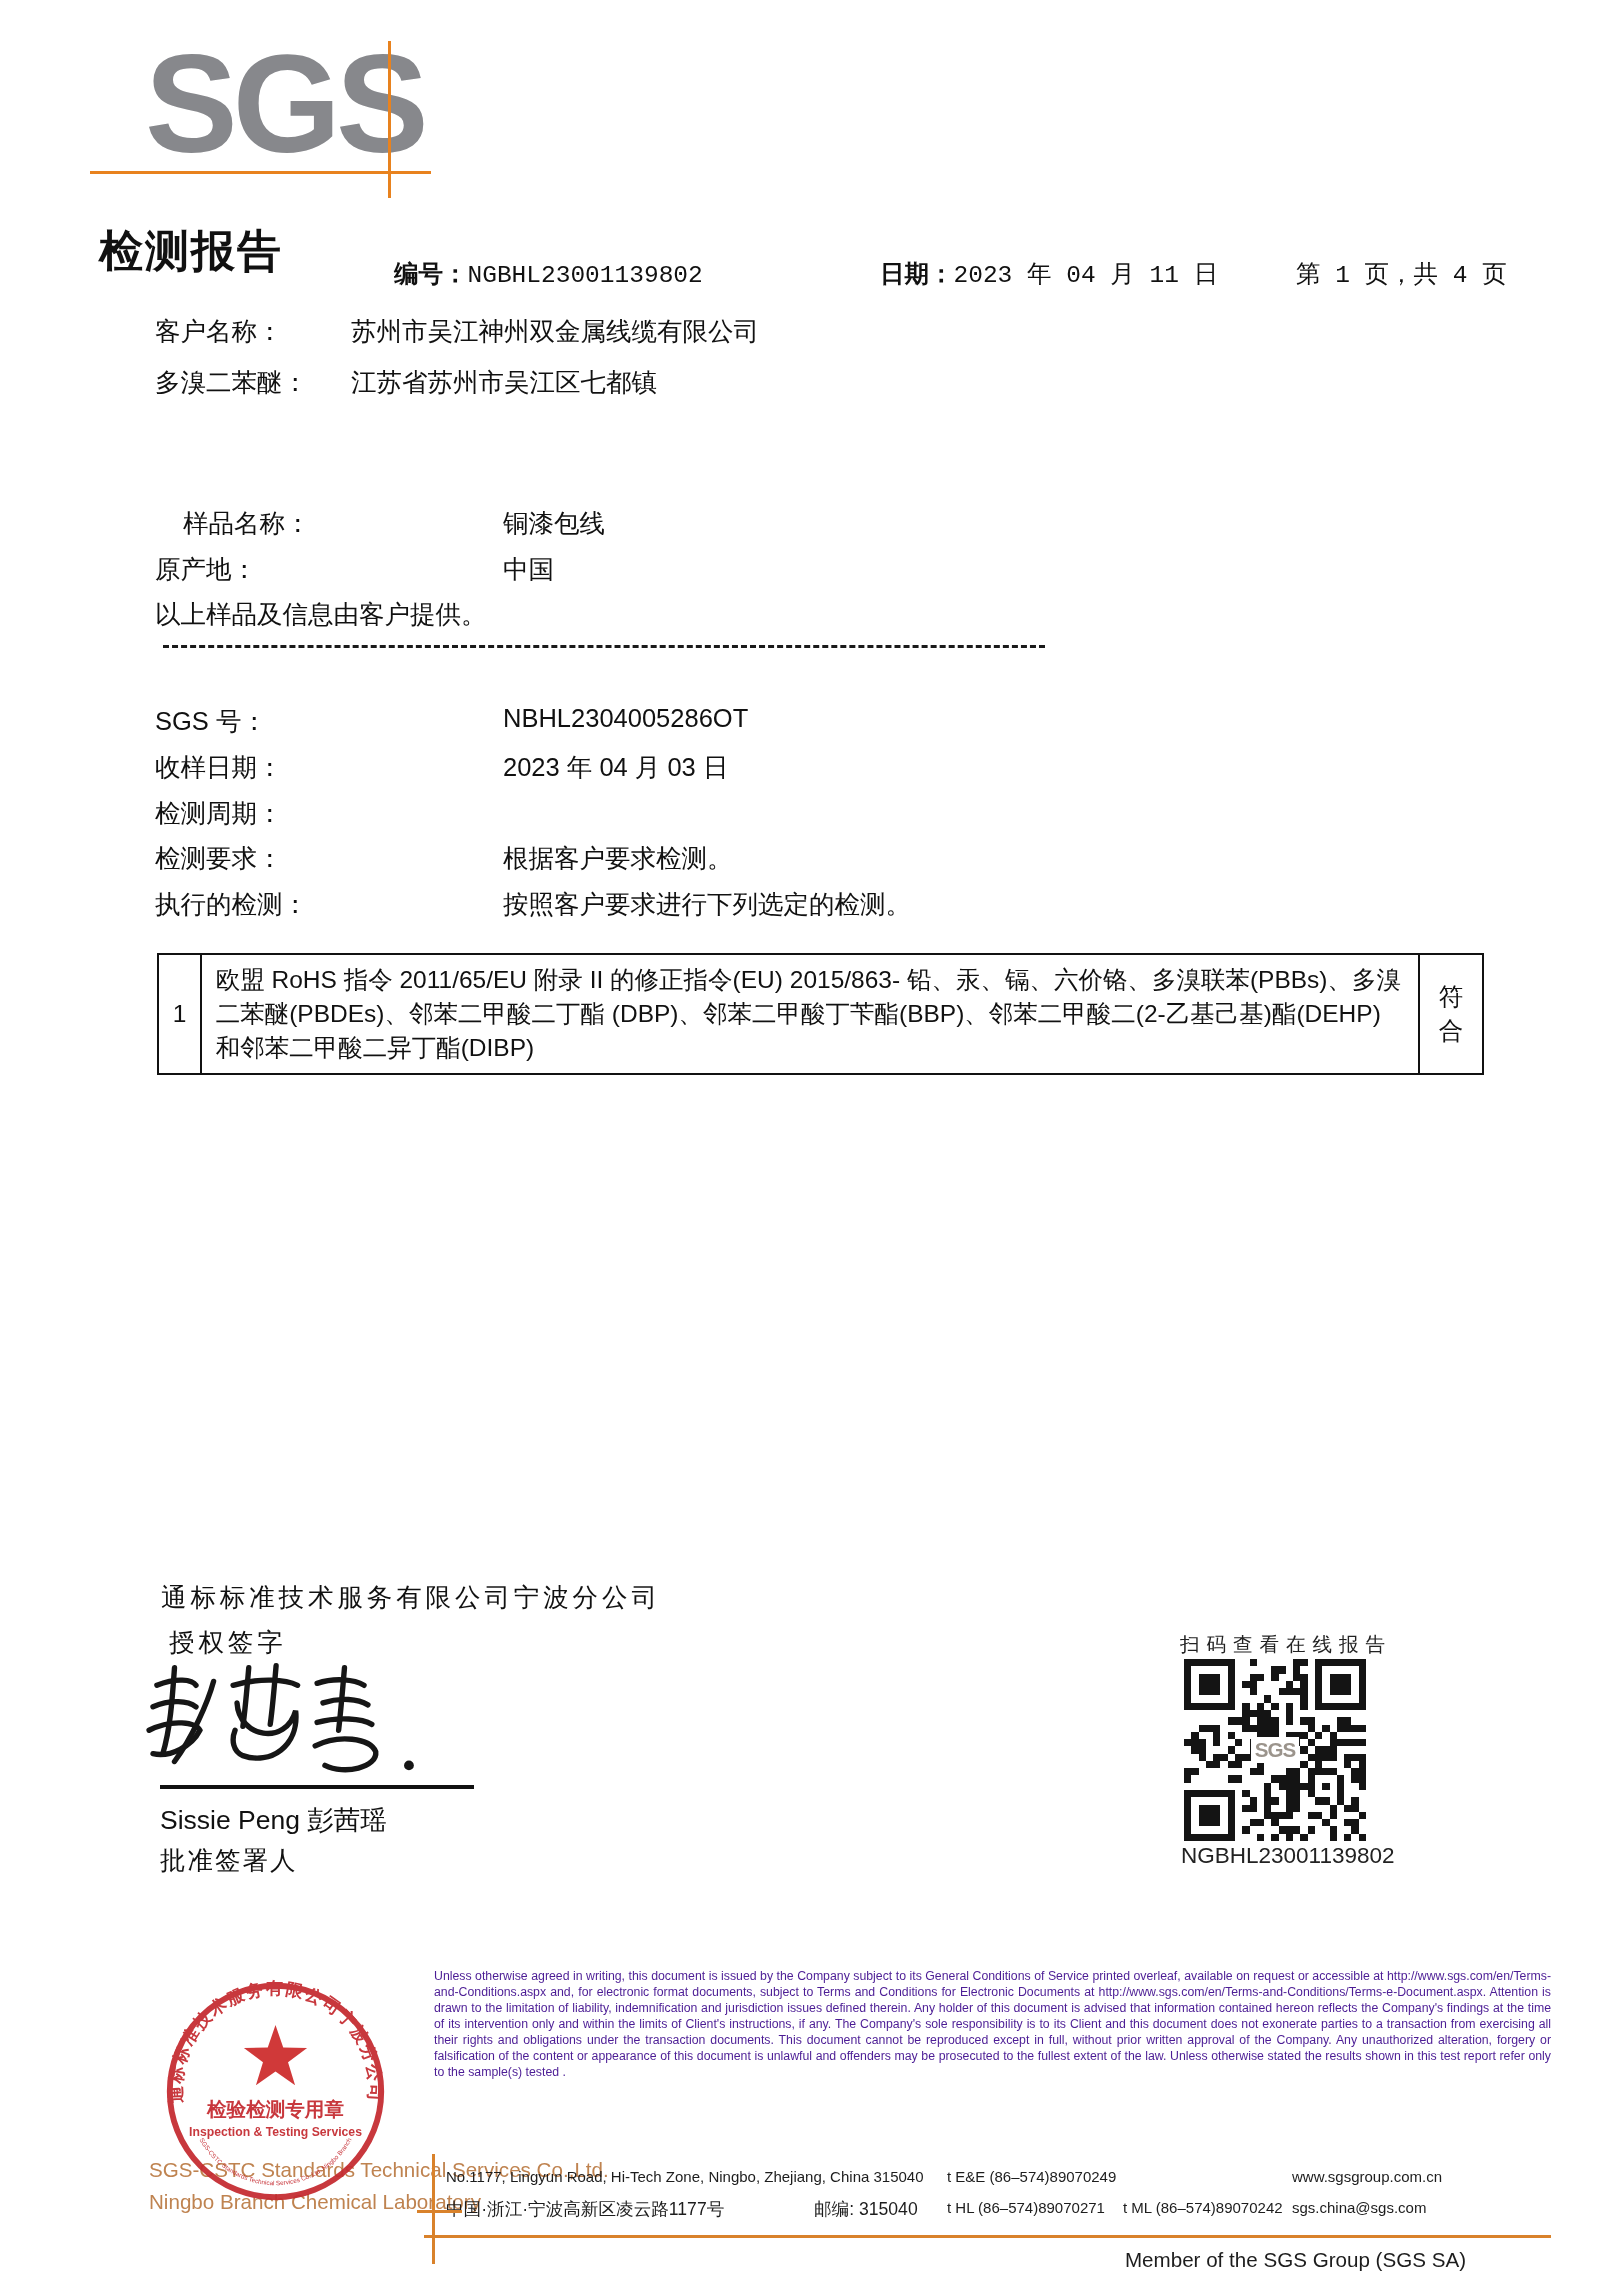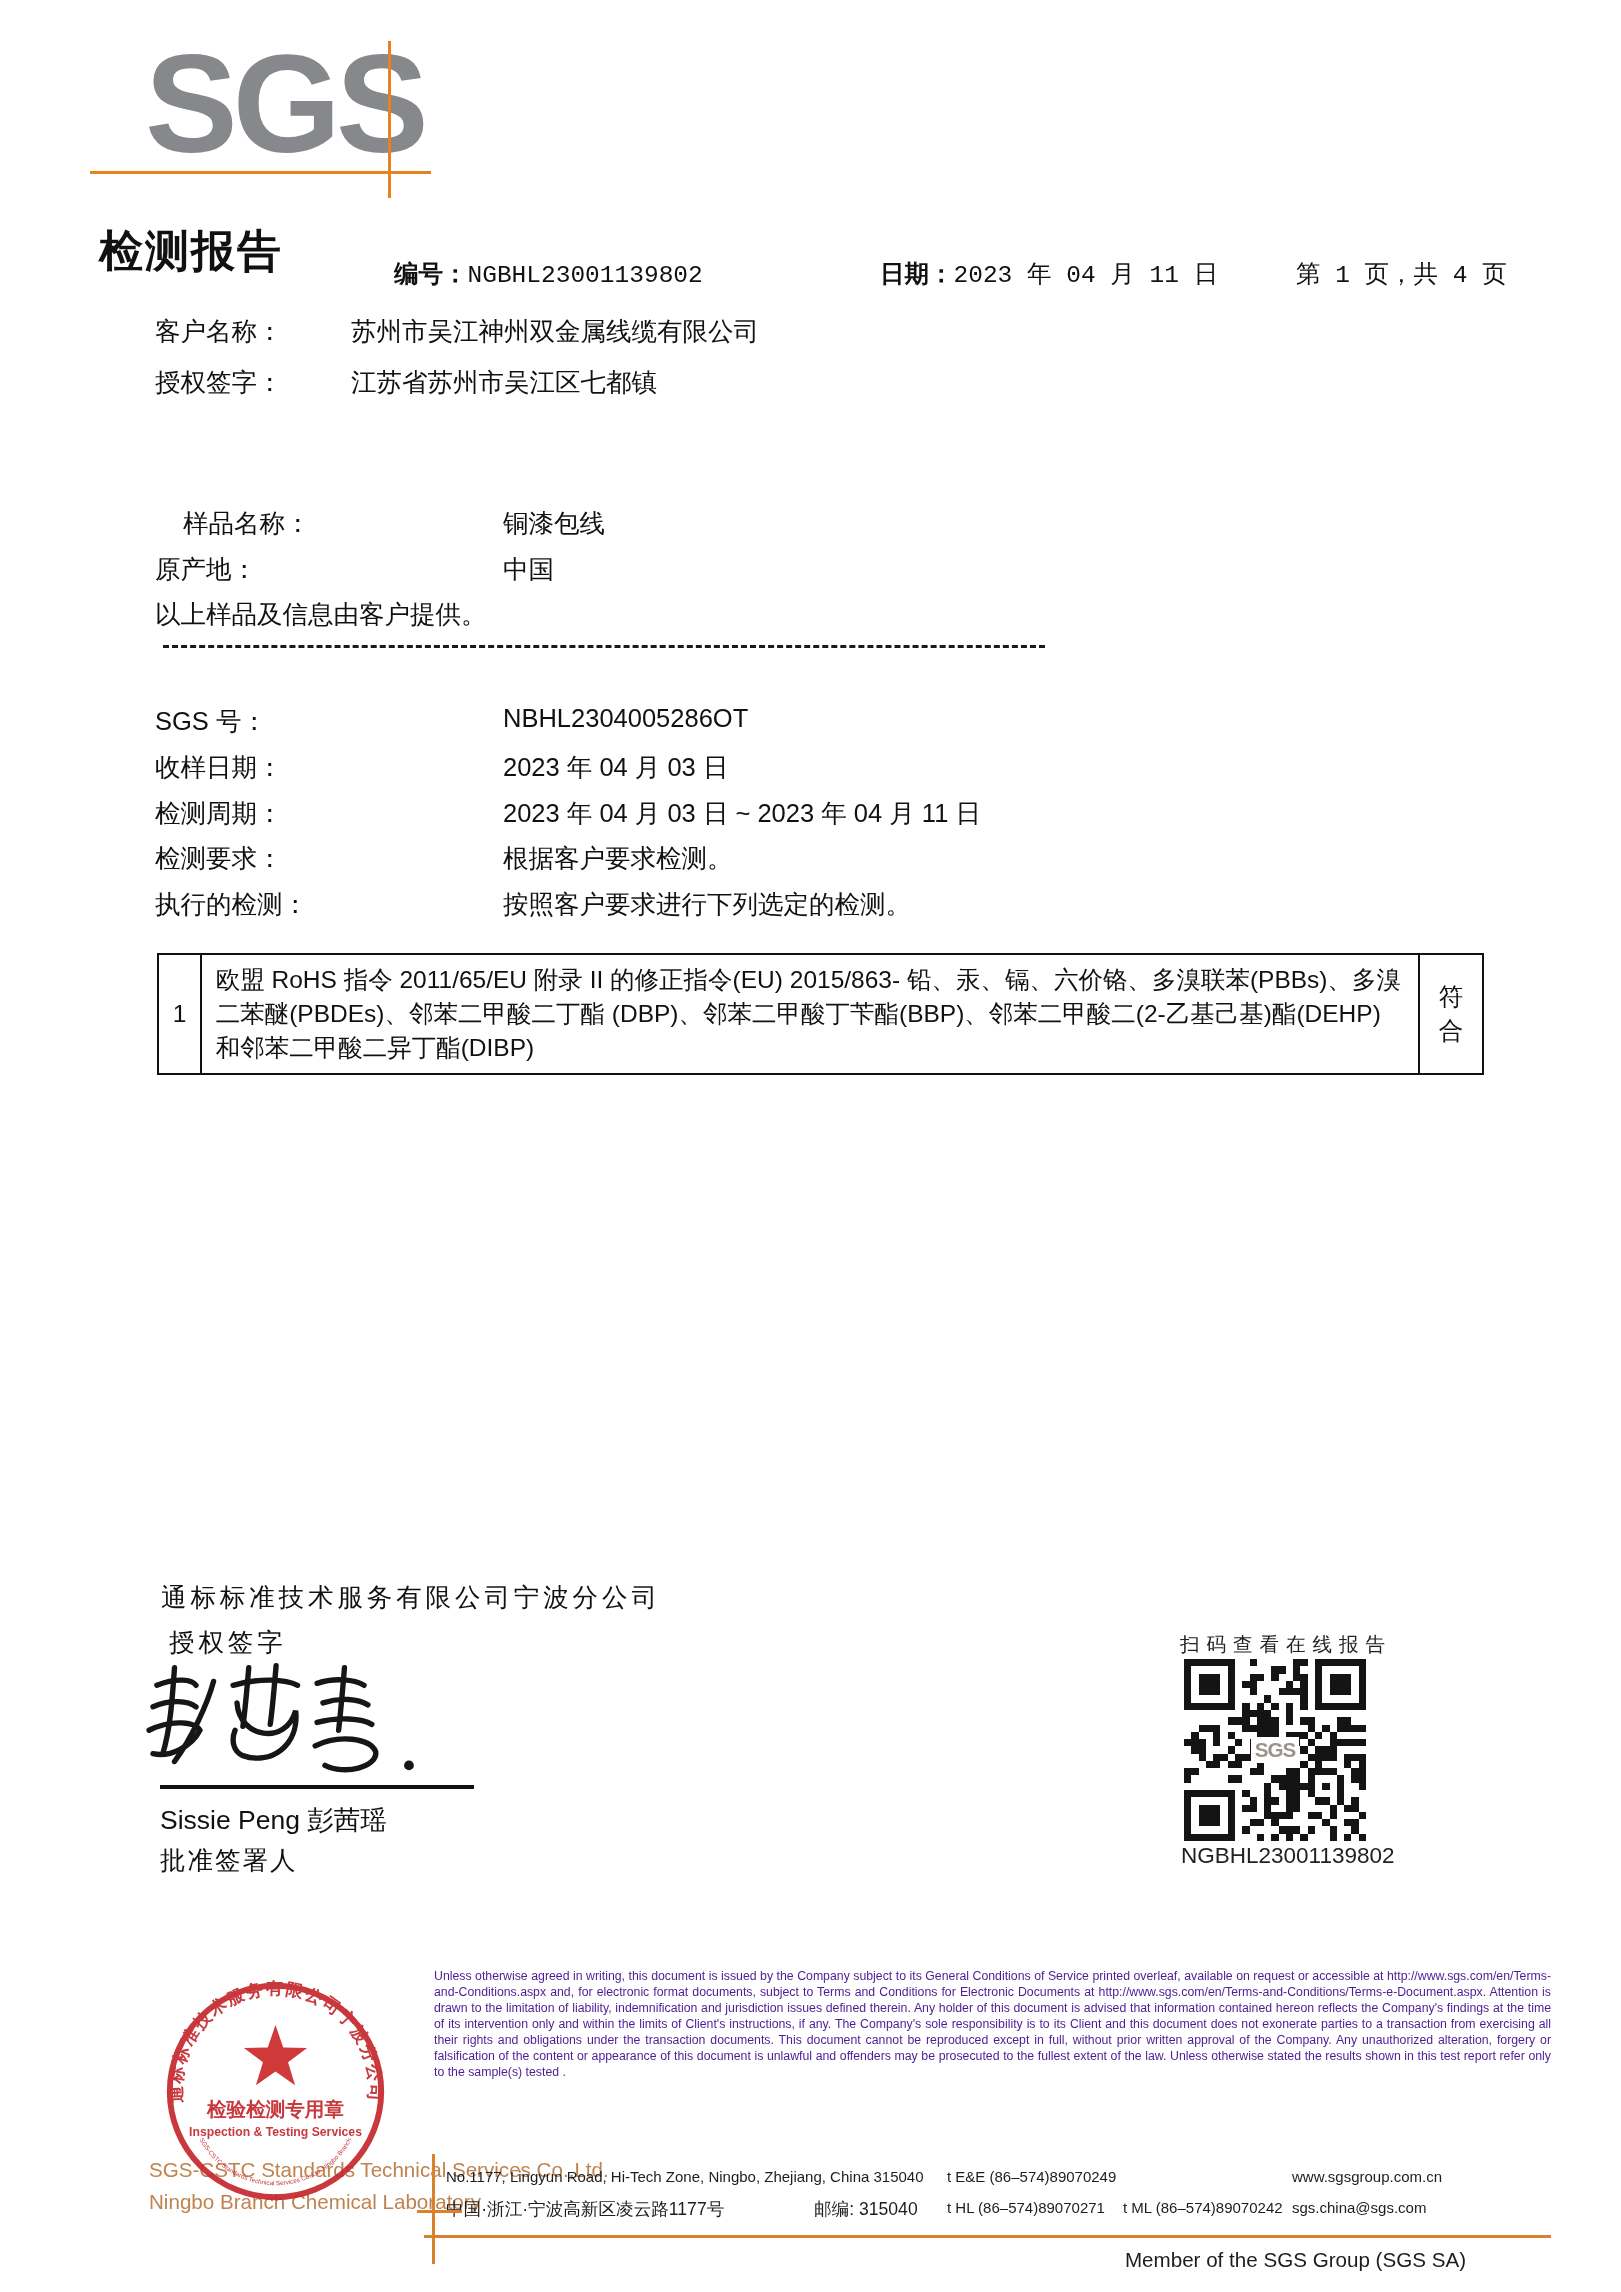--- a/index.html
+++ b/index.html
@@ -74,36 +74,35 @@
   <div class="hdr-item" style="left:394px;">
     <b>编号：</b><span>NGBHL23001139802</span>
   </div>
   <div class="hdr-item" style="left:880px;">
     <b>日期：</b><span>2023 年 04 月 11 日</span>
   </div>
   <div class="hdr-item" style="left:1296px;">第 1 页，共 4 页</div>
 
   <div class="row-lbl" style="top:314px;">客户名称：</div>
   <div class="row-val" style="left:351px;top:314px;">苏州市吴江神州双金属线缆有限公司</div>
-  <div class="row-lbl" style="top:365px;">授权签字：</div>
+  <div class="row-lbl" style="top:365px;">多溴二苯醚：</div>
   <div class="row-val" style="left:351px;top:365px;">江苏省苏州市吴江区七都镇</div>
 
   <div class="row-lbl" style="top:506px;margin-left:28px;">样品名称：</div>
   <div class="row-val" style="left:503px;top:506px;">铜漆包线</div>
   <div class="row-lbl" style="top:552px;">原产地：</div>
   <div class="row-val" style="left:503px;top:552px;">中国</div>
   <div class="row-lbl" style="top:597px;">以上样品及信息由客户提供。</div>
   <div class="dashline"></div>
 
   <div class="row-lbl" style="top:704px;">SGS 号：</div>
   <div class="row-val" style="left:503px;top:704px;">NBHL2304005286OT</div>
   <div class="row-lbl" style="top:750px;">收样日期：</div>
   <div class="row-val" style="left:503px;top:750px;">2023 年 04 月 03 日</div>
   <div class="row-lbl" style="top:796px;">检测周期：</div>
-  <div class="row-val" style="left:503px;top:796px;">2023 年 04 月 03 日 ~ 2023 年 04 月 11 日</div>
   <div class="row-lbl" style="top:841px;">检测要求：</div>
   <div class="row-val" style="left:503px;top:841px;">根据客户要求检测。</div>
   <div class="row-lbl" style="top:887px;">执行的检测：</div>
   <div class="row-val" style="left:503px;top:887px;">按照客户要求进行下列选定的检测。</div>
 
   <table class="rtable">
     <tbody>
     <tr>
       <td class="c">1</td>
       <td>欧盟 RoHS 指令 2011/65/EU 附录 II 的修正指令(EU) 2015/863- 铅、汞、镉、六价铬、多溴联苯(PBBs)、多溴二苯醚(PBDEs)、邻苯二甲酸二丁酯 (DBP)、邻苯二甲酸丁苄酯(BBP)、邻苯二甲酸二(2-乙基己基)酯(DEHP)和邻苯二甲酸二异丁酯(DIBP)</td>

